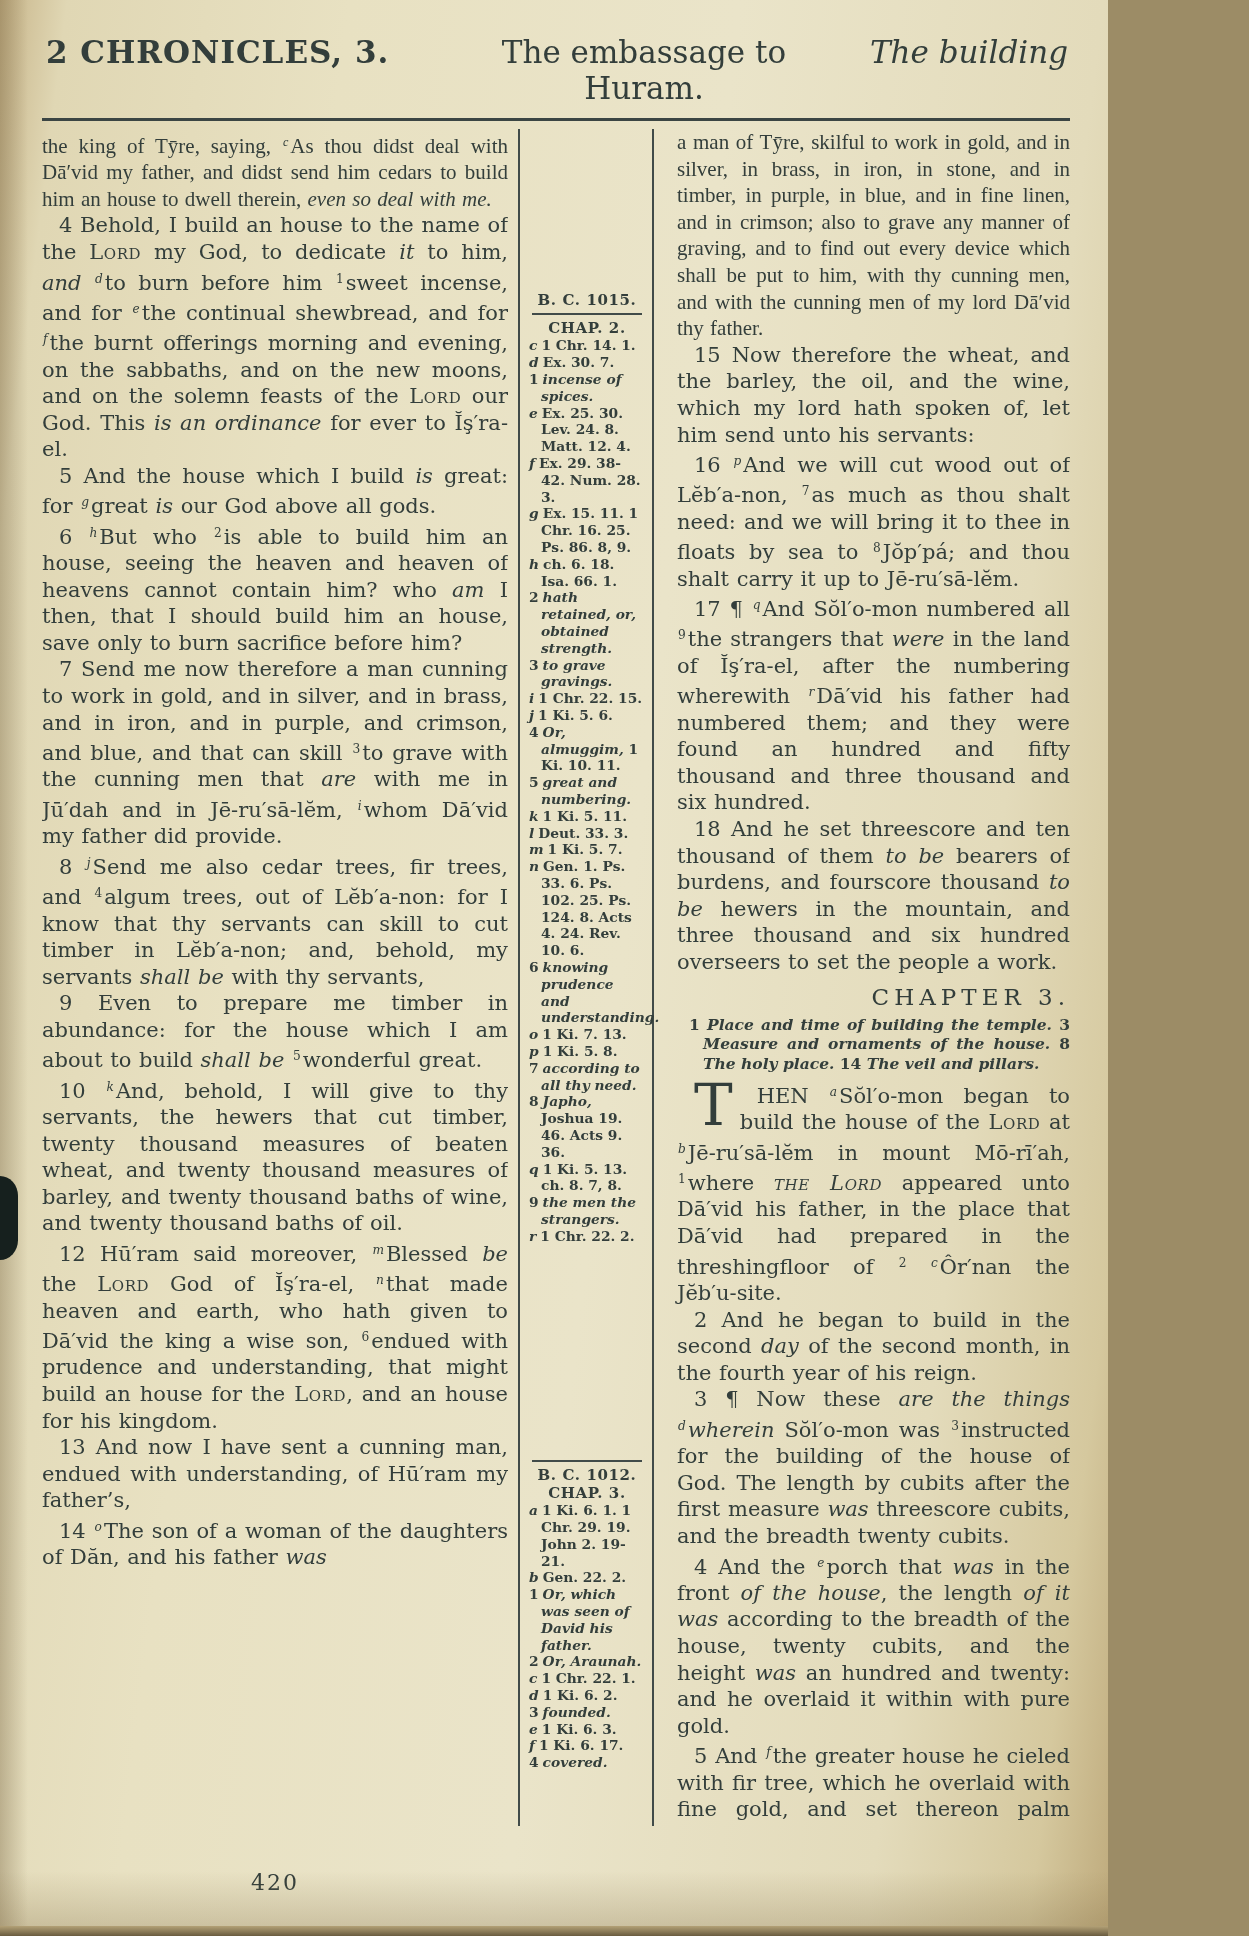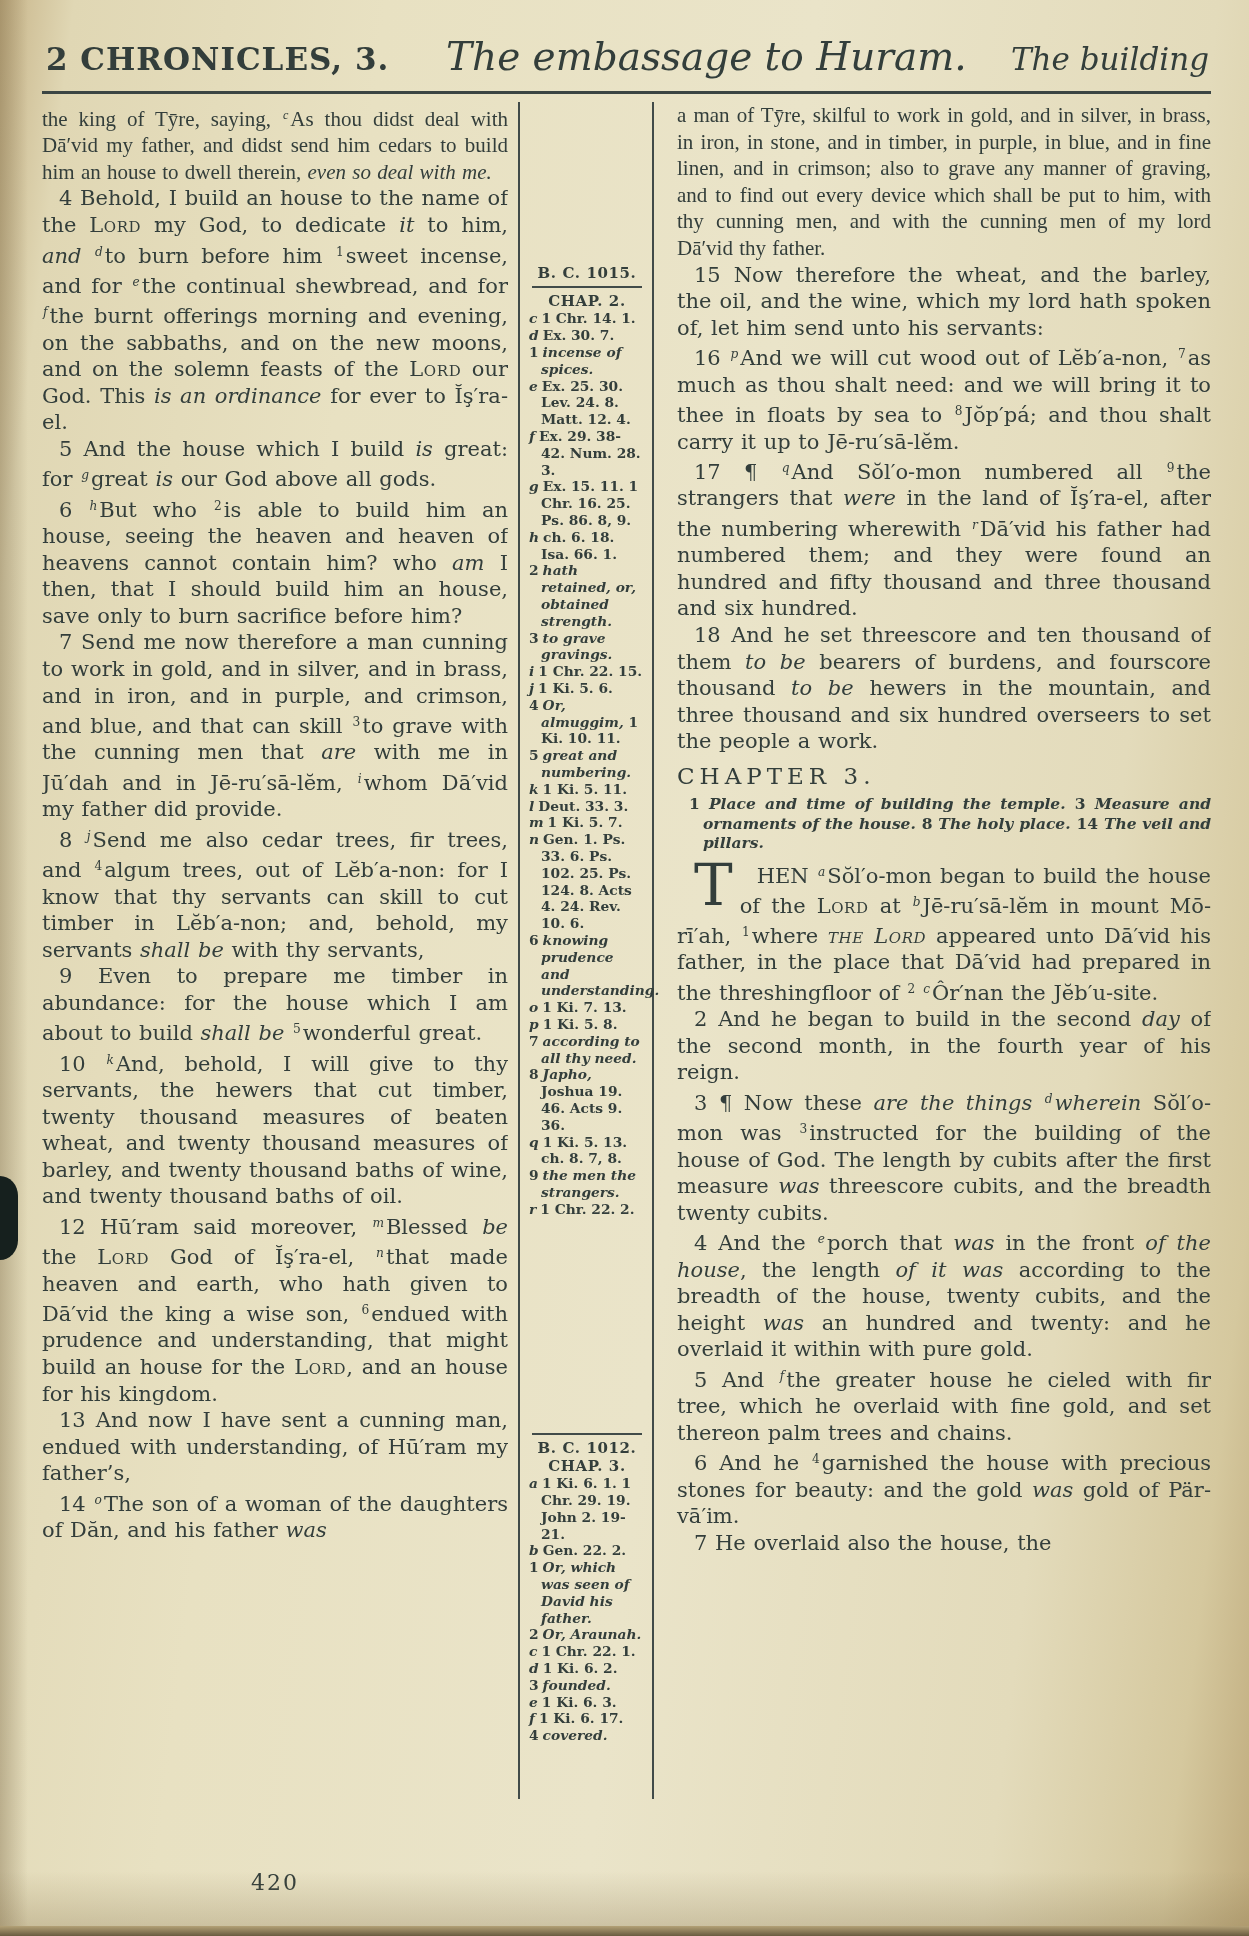--- a/index.html
+++ b/index.html
@@ -2,35 +2,35 @@
 <html><head>
 <meta charset="utf-8">
 <style>
   html,body{margin:0;padding:0;}
   body{
     width:1249px;height:1936px;overflow:hidden;
     background:#9c8c66;
     font-family:"DejaVu Serif","Liberation Serif",serif;
   }
   .page{
-    position:relative;width:1249px;height:1936px;
+    position:relative;width:1108px;height:1936px;
     color:#333e3b;
     background:linear-gradient(97deg,#c7b489 0%,#e0d7b4 5%,#e8e1c2 26%,#eae4c9 55%,#e3dbbb 82%,#d5c89e 94%,#bfab7d 100%);
   }
   .page::before{
     content:'';position:absolute;left:0;top:0;bottom:0;width:28px;pointer-events:none;
     background:linear-gradient(90deg,rgba(110,90,55,0.35),rgba(110,90,55,0));
   }
   .page::after{
     content:'';position:absolute;left:0;right:0;bottom:10px;height:55px;pointer-events:none;
     background:linear-gradient(rgba(0,0,0,0),rgba(130,110,70,0.28));
   }
   .hdr{display:flex;align-items:baseline;padding:34px 40px 8px 46px;}
   .hdr-left{font-weight:bold;font-size:31px;letter-spacing:1px;flex:0 0 400px;}
-  .hdr-mid{font-style:italic;font-size:39px;flex:1;text-align:left;}
+  .hdr-mid{font-size:31px;flex:1;text-align:center;}
   .hdr-right{font-style:italic;font-size:31px;margin-left:28px;white-space:nowrap;}
   .hdr-rule{margin:4px 38px 0 42px;border-top:3.5px solid #3b4543;}
   .cols{display:flex;margin:8px 38px 0 42px;height:1697px;overflow:hidden;}
   .col-left{width:466px;overflow:hidden;}
   .col-right{flex:1;padding-left:23px;overflow:hidden;}
   .col-center{
     width:136px;box-sizing:border-box;flex:none;margin-left:10px;
     border-left:2px solid #414b49;border-right:2px solid #414b49;
     padding:24px 7px 55px 9px;
     display:flex;flex-direction:column;
@@ -40,21 +40,21 @@
   .verse{margin:0;text-indent:17px;text-align:justify;font-size:21px;line-height:26.6px;word-spacing:1px;}
   .verse.noindent{text-indent:0;font-family:Liberation Serif, serif;}
   .it{font-style:italic;}
   .sc{font-variant:small-caps;letter-spacing:0.6px;}
   .sup{font-size:0.58em;vertical-align:0.55em;margin:0 2px 0 1px;}
   .drop{float:left;font-size:58px;line-height:46px;padding:3px 7px 0 0;}
   .note{font-size:13.8px;line-height:16.8px;font-weight:bold;padding-left:12px;text-indent:-12px;text-align:left;}
   .nm{padding-right:4px;}
   .bc-label,.chap-label{text-align:center;font-weight:bold;font-size:15px;letter-spacing:0.6px;}
   .note-rule{border-top:2px solid #414b49;margin:4px 3px;}
-  .chapter-heading{text-align:left;font-size:23px;letter-spacing:5px;margin:8px 0 5px;text-indent:0;}
+  .chapter-heading{text-align:right;font-size:23px;letter-spacing:5px;margin:8px 0 5px;text-indent:0;}
   .summary{margin:0 0 6px;font-size:15.5px;line-height:19.5px;font-weight:bold;text-align:justify;padding-left:26px;text-indent:-14px;}
   .pagenum{position:absolute;left:42px;width:466px;top:1870px;text-align:center;font-size:22px;letter-spacing:2px;}
   .inkblot{position:absolute;left:0;top:1176px;width:18px;height:84px;background:#16201e;border-radius:0 42px 42px 0 / 0 46px 46px 0;}
   .page-edge{position:absolute;left:0;right:0;bottom:0;height:10px;background:linear-gradient(#b3a176,#6a5c40);}
 </style>
 </head>
 <body>
 
 <div class="page">
   <div class="hdr">

